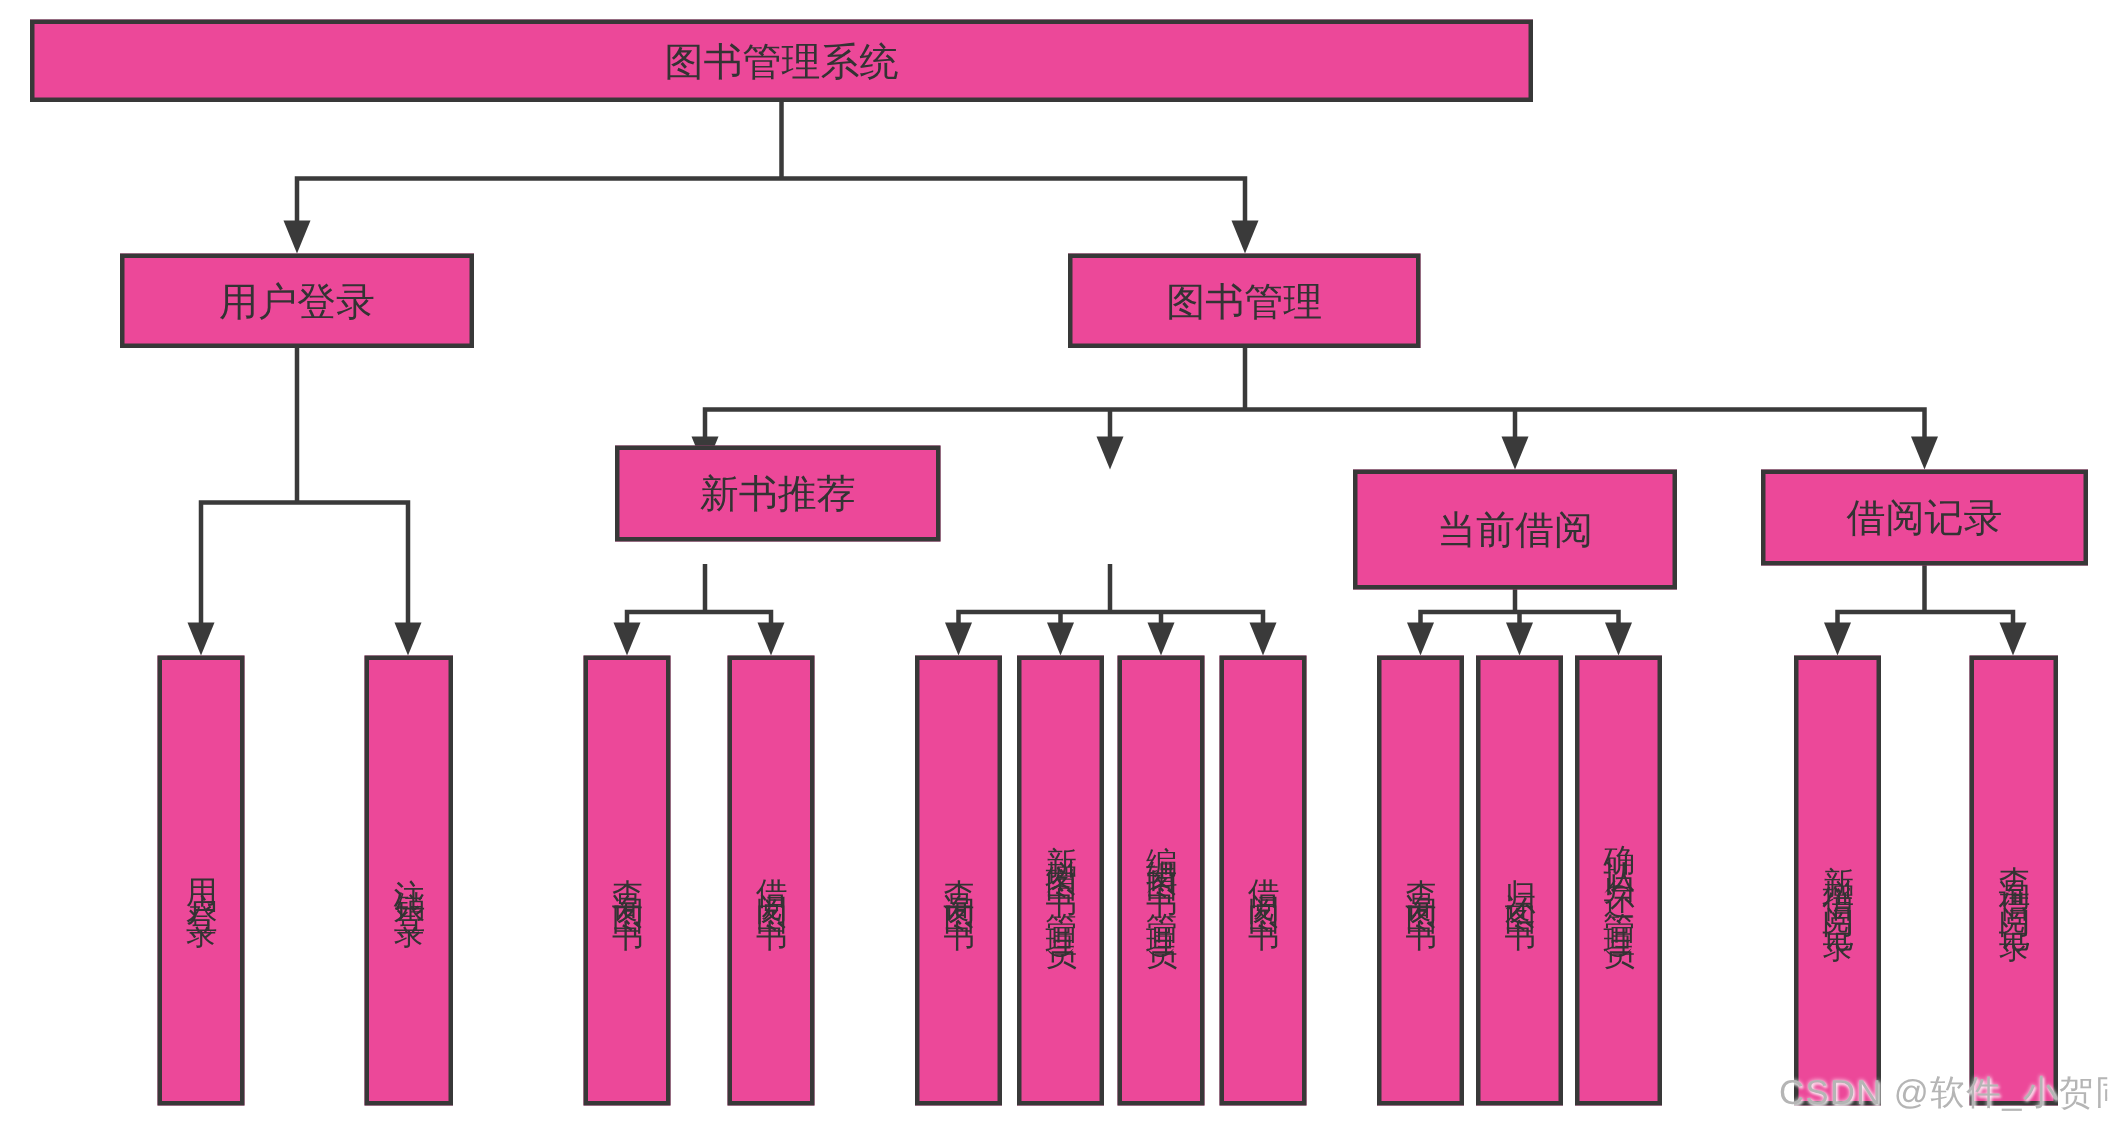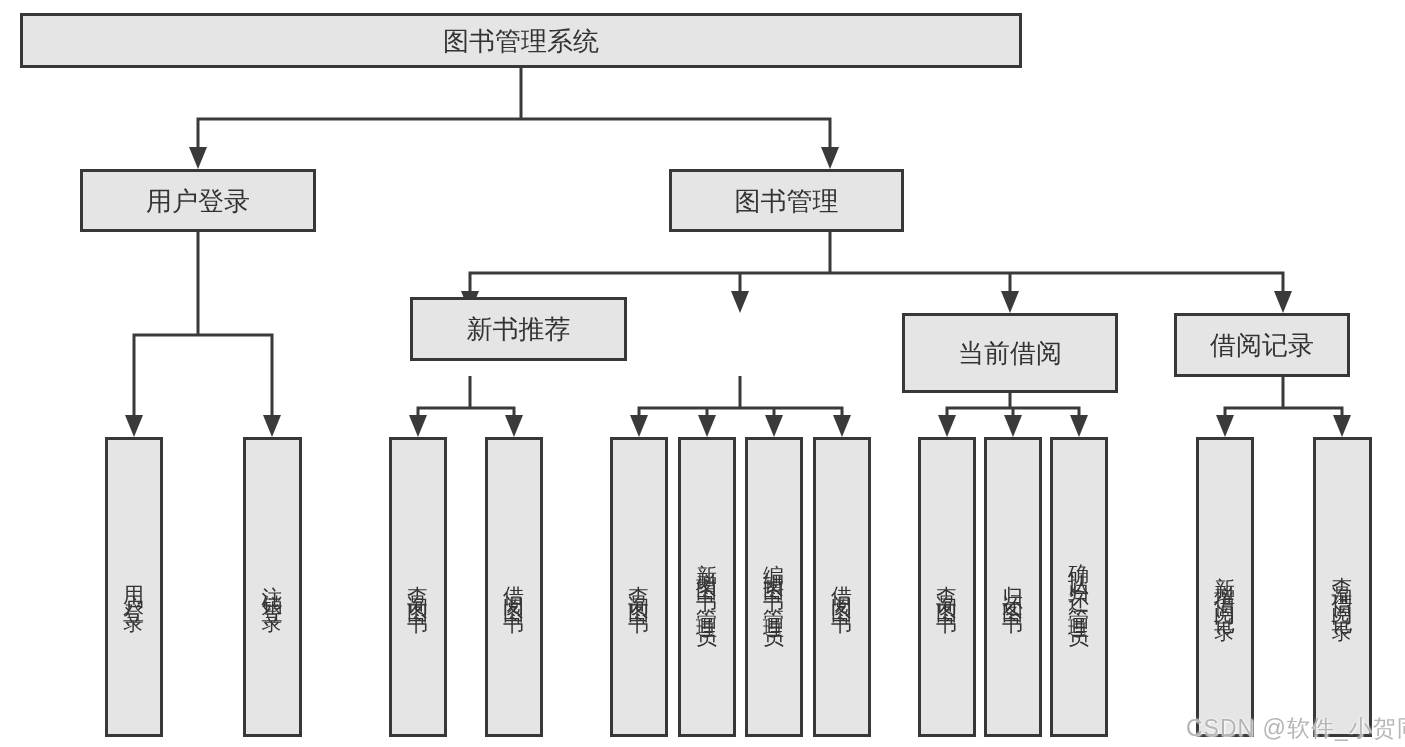--- a/index.html
+++ b/index.html
@@ -16,21 +16,21 @@
     overflow: hidden;
   }
   .connector-layer {
     position: absolute;
     left: 0;
     top: 0;
     z-index: 1;
   }
   .box {
     position: absolute;
-    background: #e5e5e5;
+    background: #ec4899;
     border: 3px solid #383838;
     box-sizing: border-box;
     display: flex;
     align-items: center;
     justify-content: center;
     color: #333333;
     z-index: 2;
   }
   .hlabel {
     font-size: 26px;
@@ -95,31 +95,31 @@
     </g>
   </svg>
 
   <div class="box" style="left:20px; top:13px; width:1002px; height:55px;">
     <span class="hlabel">图书管理系统</span>
   </div>
 
   <div class="box" style="left:80px; top:169px; width:236px; height:63px;">
     <span class="hlabel">用户登录</span>
   </div>
-  <div class="box" style="left:669px; top:169px; width:235px; height:63px;">
+  <div class="box" style="left:712px; top:169px; width:235px; height:63px;">
     <span class="hlabel">图书管理</span>
   </div>
 
   <div class="box" style="left:362px; top:297px; width:217px; height:64px;margin-left:48px;">
     <span class="hlabel">新书推荐</span>
   </div>
   <div class="box" style="left:902px; top:313px; width:216px; height:80px;">
     <span class="hlabel">当前借阅</span>
   </div>
-  <div class="box" style="left:1174px; top:313px; width:176px; height:64px;">
+  <div class="box" style="left:1174px; top:313px; width:218px; height:64px;">
     <span class="hlabel">借阅记录</span>
   </div>
 
   <div class="box" style="left:105px; top:437px; width:58px; height:300px;">
     <span class="vlabel">用户登录</span>
   </div>
   <div class="box" style="left:243px; top:437px; width:59px; height:300px;">
     <span class="vlabel">注销登录</span>
   </div>
   <div class="box" style="left:389px; top:437px; width:58px; height:300px;">

